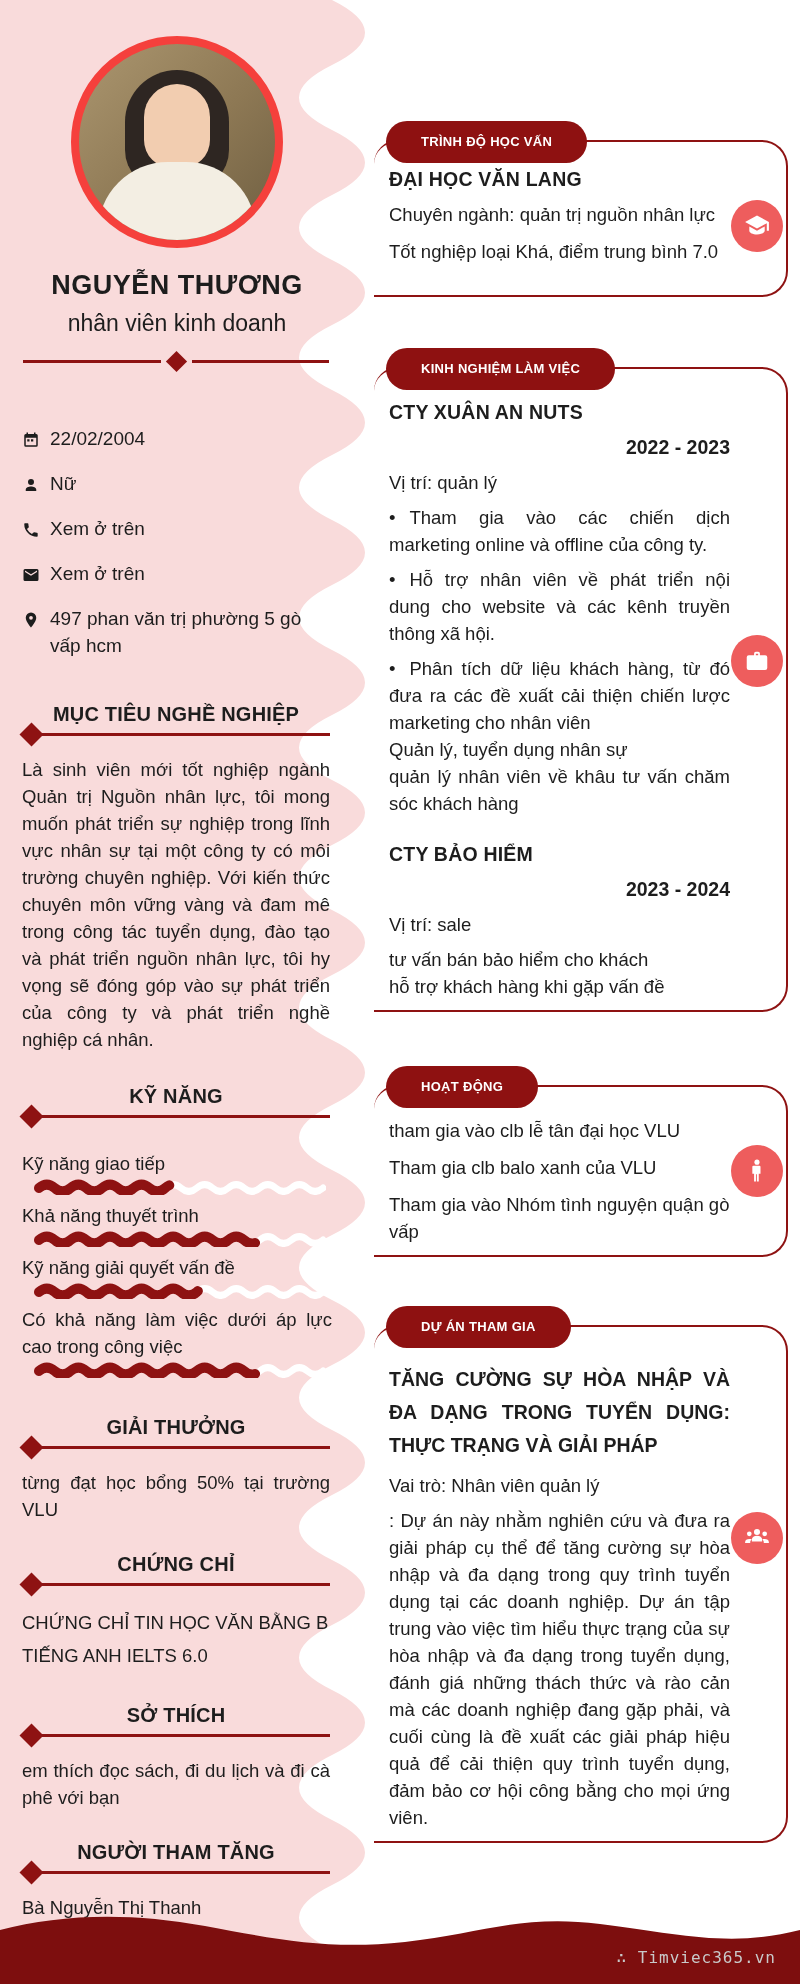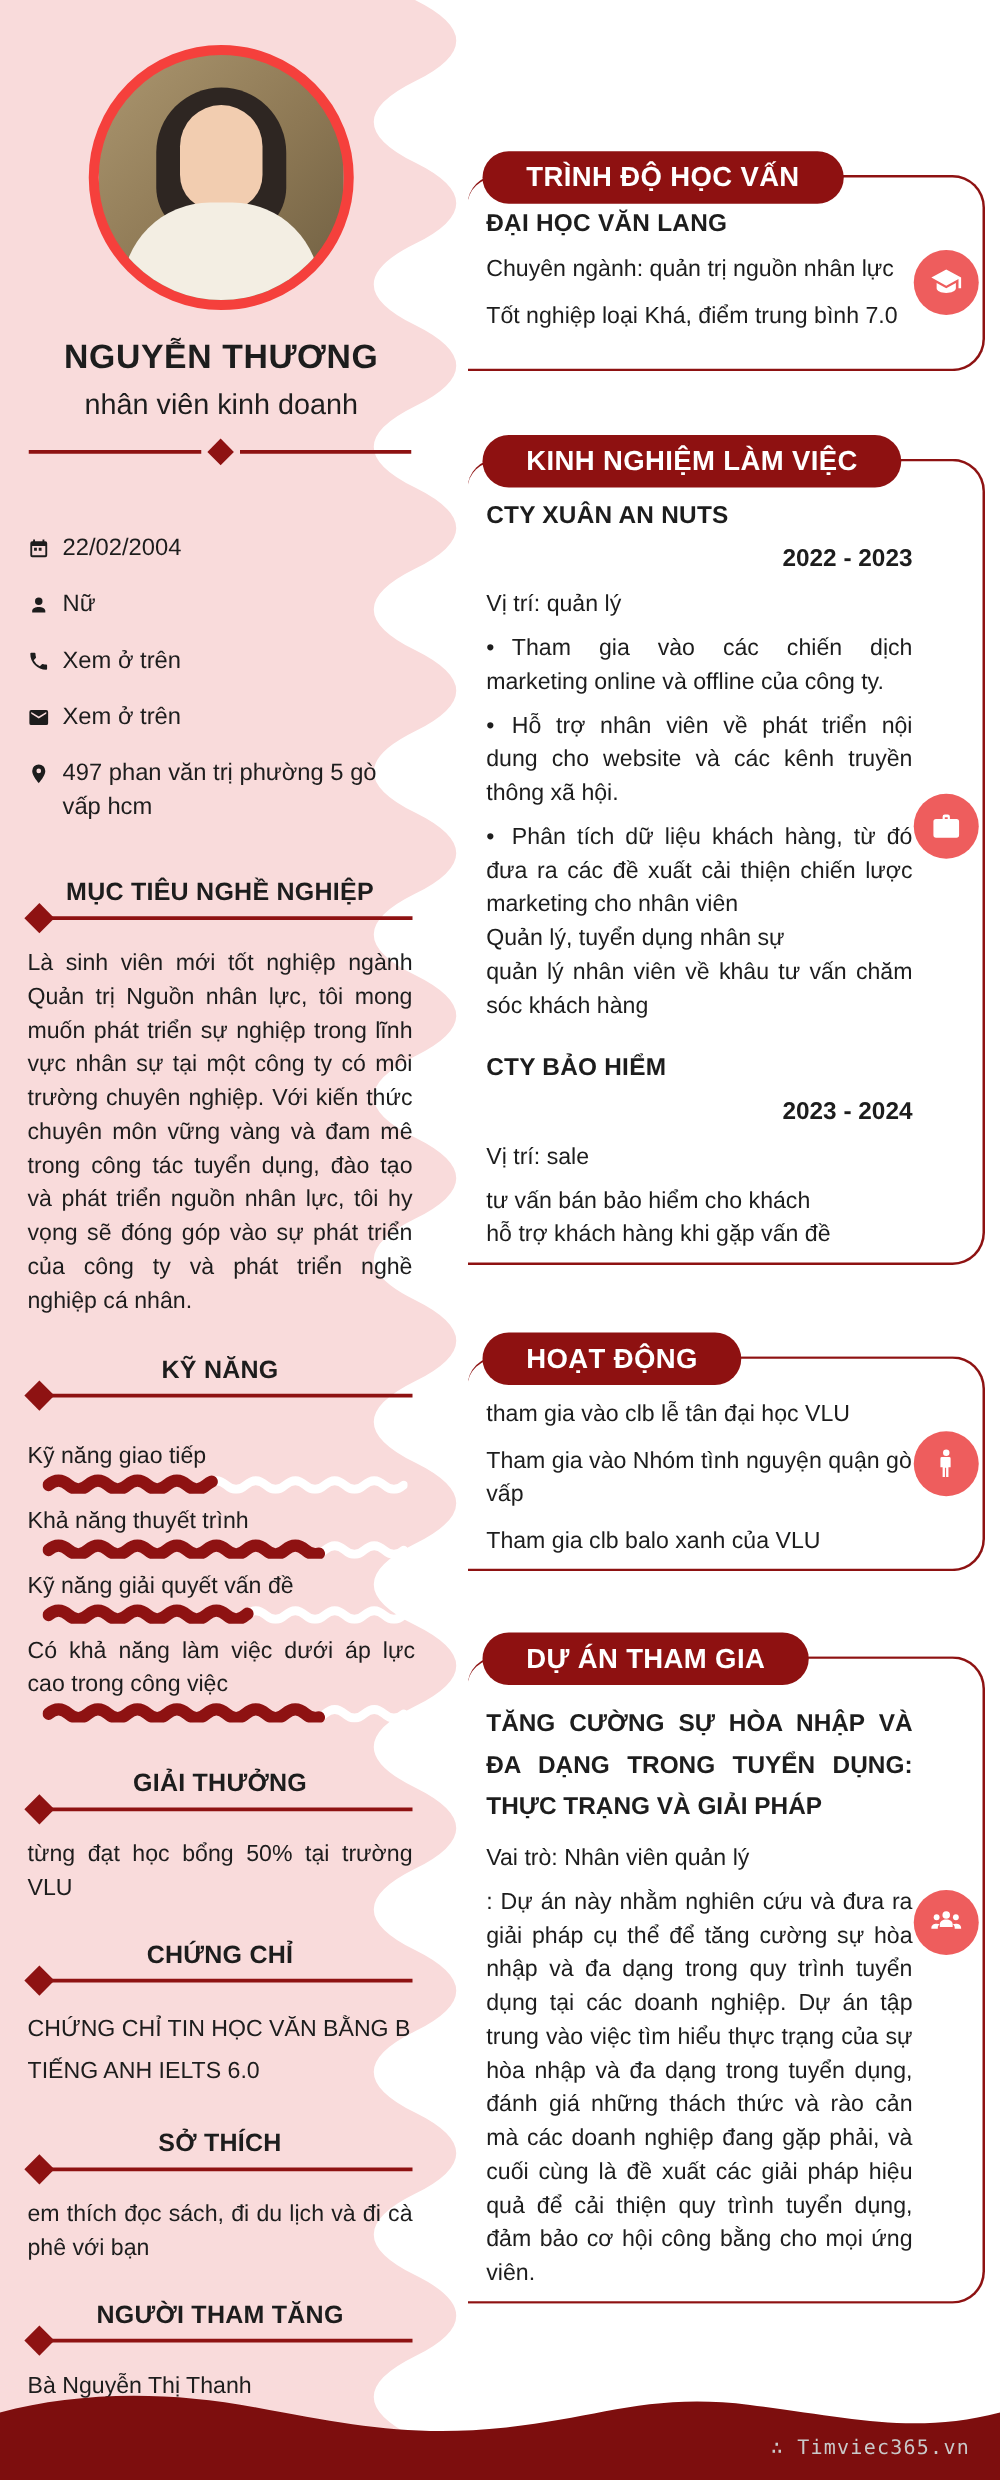--- a/index.html
+++ b/index.html
@@ -53,21 +53,21 @@
   
   .main { position:absolute; left:374px; top:0; width:414px; z-index:2; }
   .card {
     position:relative; border:2px solid #8e1212; border-left:0;
     border-radius:24px 26px 26px 0; background:transparent;
     padding:26px 56px 10px 15px;
   }
   .pill {
     position:absolute; top:-21px; left:12px; height:42px; line-height:42px;
     padding:0 35px; background:#8e1111; color:#fff; font-weight:bold;
-    font-size:22px; letter-spacing:.3px; border-radius:21px; white-space:nowrap;
+    font-size:13px; letter-spacing:.3px; border-radius:21px; white-space:nowrap;
   }
   .badge {
     position:absolute; right:3px; width:52px; height:52px; border-radius:50%;
     background:#ee5d5d; display:flex; align-items:center; justify-content:center;
   }
   .badge svg { width:28px; height:28px; fill:#ffffff; }
   .card-edu { margin-top:140px; min-height:157px; }
   .card-exp { margin-top:70px;  min-height:585px; padding-top:32px; }
   .card-act { margin-top:73px;  min-height:157px; }
   .card-prj { margin-top:68px;  min-height:450px; padding-top:36px; }
@@ -292,22 +292,22 @@
 
     <section class="card card-act">
       <div class="pill">HOẠT ĐỘNG</div>
       <div class="badge" style="top:58px">
         <svg viewBox="0 0 24 24">
             <circle cx="12" cy="4.4" r="2.2"></circle>
             <path d="M10 7.4h4a1 1 0 0 1 1 1v6h-1.5V21h-1.6v-6.2h-.8V21H9.5v-6.6H8v-6a1 1 0 0 1 1-1z"></path>
           </svg>
       </div>
       <div class="line" style="margin-top:4px">tham gia vào clb lễ tân đại học VLU</div>
+      <div class="line">Tham gia clb balo xanh của VLU</div>
       <div class="line">Tham gia vào Nhóm tình nguyện quận gò vấp</div>
-      <div class="line">Tham gia clb balo xanh của VLU</div>
     </section>
 
     <section class="card card-prj">
       <div class="pill">DỰ ÁN THAM GIA</div>
       <div class="badge" style="top:185px">
         <svg viewBox="0 0 24 24">
             <circle cx="12" cy="6.8" r="2.6"></circle>
             <path d="M7.6 13.2c0-2 2-3.2 4.4-3.2s4.4 1.2 4.4 3.2V15H7.6z"></path>
             <circle cx="5.4" cy="8.4" r="2"></circle>
             <path d="M1.8 15.6c0-1.8 1.6-2.8 3.6-2.8.8 0 1.5.15 2.1.4-.9.7-1.3 1.5-1.3 2.4v.6H1.8z"></path>

